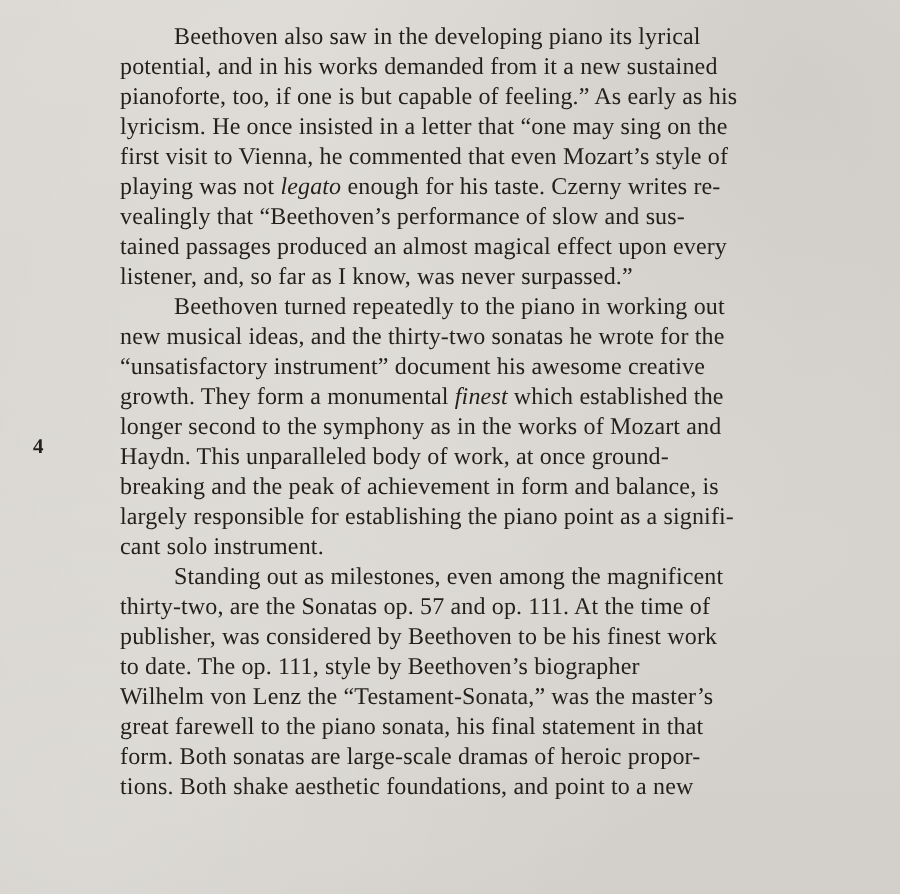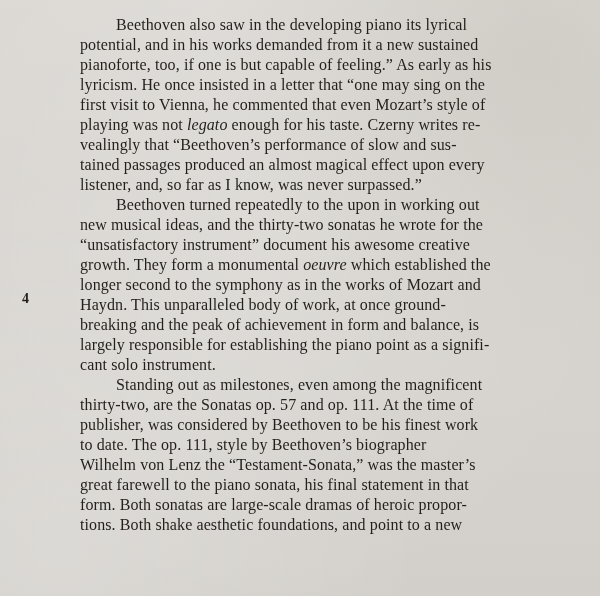--- a/index.html
+++ b/index.html
@@ -58,24 +58,24 @@
         <div class="line">potential, and in his works demanded from it a new sustained</div>
         <div class="line">pianoforte, too, if one is but capable of feeling.” As early as his</div>
         <div class="line">lyricism. He once insisted in a letter that “one may sing on the</div>
         <div class="line">first visit to Vienna, he commented that even Mozart’s style of</div>
         <div class="line">playing was not <i>legato</i> enough for his taste. Czerny writes re-</div>
         <div class="line">vealingly that “Beethoven’s performance of slow and sus-</div>
         <div class="line">tained passages produced an almost magical effect upon every</div>
         <div class="line">listener, and, so far as I know, was never surpassed.”</div>
       </div>
       <div class="paragraph">
-        <div class="line indent">Beethoven turned repeatedly to the upon in working out</div>
+        <div class="line indent">Beethoven turned repeatedly to the piano in working out</div>
         <div class="line">new musical ideas, and the thirty-two sonatas he wrote for the</div>
         <div class="line">“unsatisfactory instrument” document his awesome creative</div>
-        <div class="line">growth. They form a monumental <i>oeuvre</i> which established the</div>
+        <div class="line">growth. They form a monumental <i>finest</i> which established the</div>
         <div class="line">longer second to the symphony as in the works of Mozart and</div>
         <div class="line">Haydn. This unparalleled body of work, at once ground-</div>
         <div class="line">breaking and the peak of achievement in form and balance, is</div>
         <div class="line">largely responsible for establishing the piano point as a signifi-</div>
         <div class="line">cant solo instrument.</div>
       </div>
       <div class="paragraph">
         <div class="line indent">Standing out as milestones, even among the magnificent</div>
         <div class="line">thirty-two, are the Sonatas op. 57 and op. 111. At the time of</div>
         <div class="line">publisher, was considered by Beethoven to be his finest work</div>

